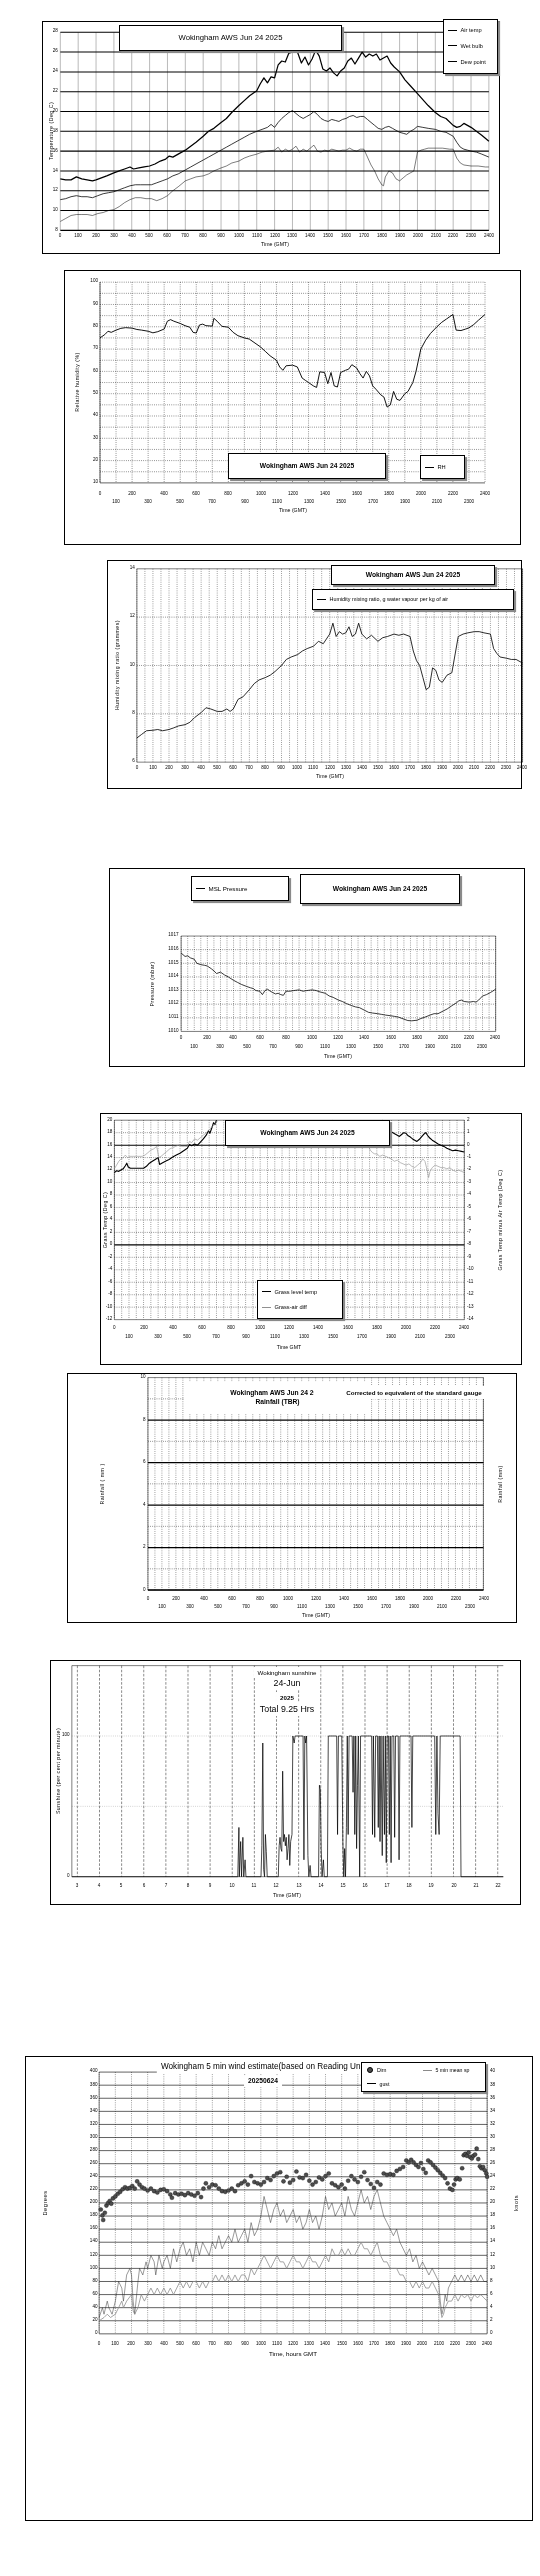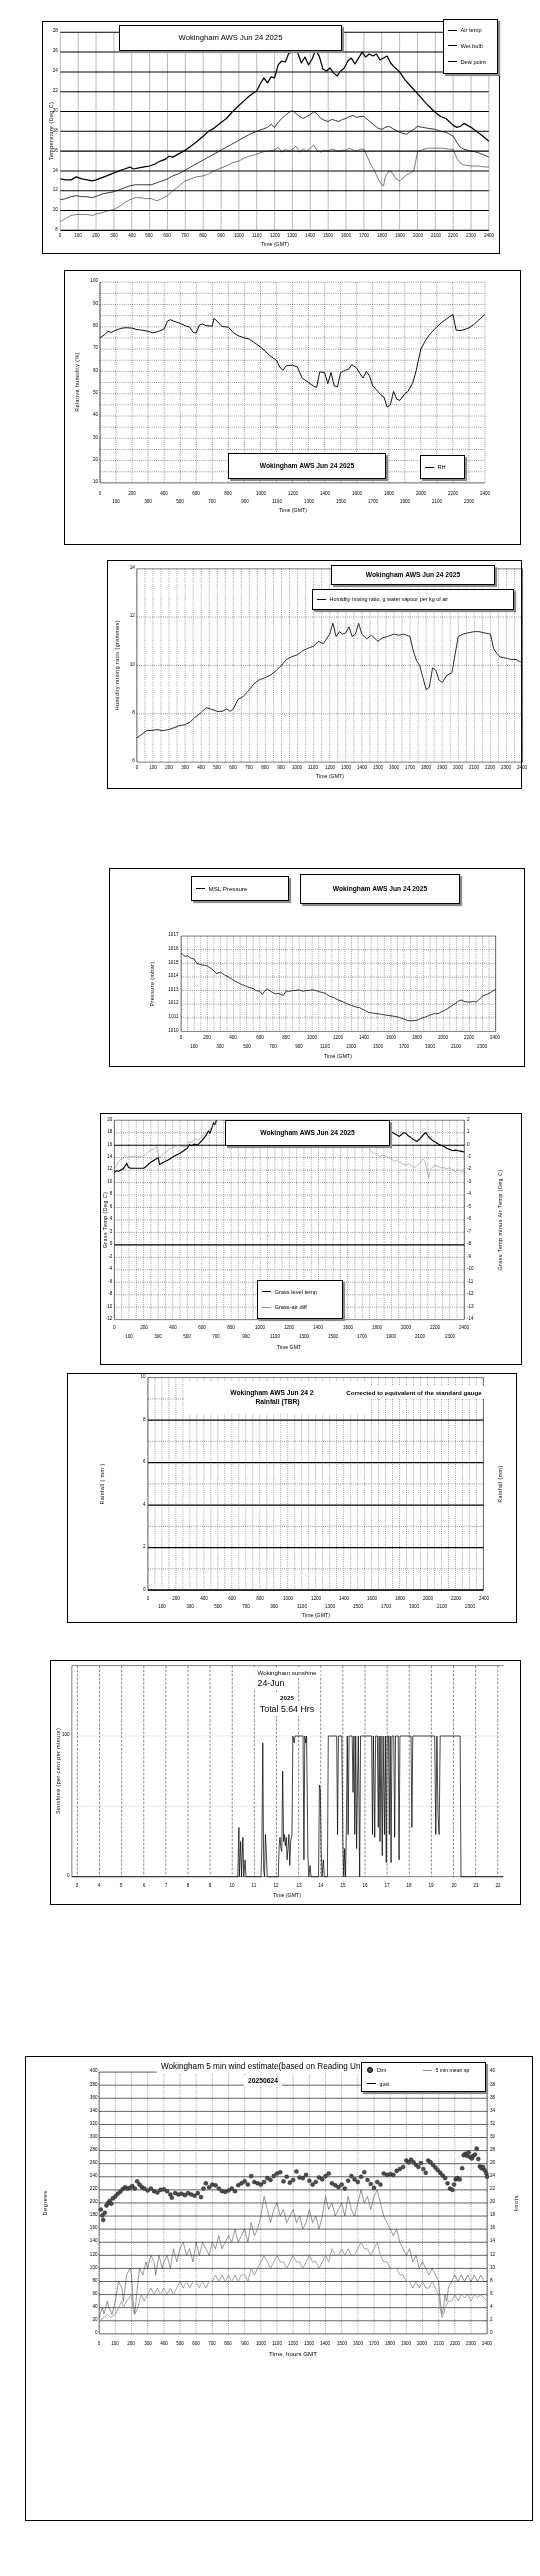--- a/index.html
+++ b/index.html
@@ -744,28 +744,28 @@
       <div class="tl xt" style="left: 358px; top: 223px;">18</div>
       <div class="tl xt" style="left: 380px; top: 223px;">19</div>
       <div class="tl xt" style="left: 403px; top: 223px;">20</div>
       <div class="tl xt" style="left: 425px; top: 223px;">21</div>
       <div class="tl xt" style="left: 447px; top: 223px;">22</div>
       <div class="tl xt" style="left: 236px; top: 232px; font-size: 5.2px;">Time (GMT)</div>
       <div class="rt" style="left: 4.1px; top: 110px; font-size: 5.2px;">Sunshine (per cent per minute)</div>
       <div class="lblblock centered" style="left: 236px; top: 6.2px;">
         <div class="lbl-line" style="font-size: 6.2px; font-weight: 400;">Wokingham sunshine</div>
       </div>
-      <div class="lblblock centered" style="left: 220px; top: 15.5px;">
+      <div class="lblblock centered" style="left: 236px; top: 15.5px;">
         <div class="lbl-line" style="font-size: 8.8px; font-weight: 400;">24-Jun</div>
       </div>
       <div class="lblblock centered" style="left: 236px; top: 31px;">
         <div class="lbl-line" style="font-size: 6.2px; font-weight: 700;">2025</div>
       </div>
       <div class="lblblock centered" style="left: 236px; top: 41px;">
-        <div class="lbl-line" style="font-size: 8.8px; font-weight: 400;">Total 5.64 Hrs</div>
+        <div class="lbl-line" style="font-size: 8.8px; font-weight: 400;">Total 9.25 Hrs</div>
       </div>
     </div>
   <div class="panel" style="left: 25px; top: 2056px; width: 506px; height: 463px;">
       <svg width="506" height="463" viewBox="0 0 982 898">
         <line x1="142" y1="29" x2="142" y2="537" stroke="#000000" stroke-width="0.9" stroke-dasharray="1.6 2.6"></line>
         <line x1="173.375" y1="29" x2="173.375" y2="537" stroke="#000000" stroke-width="0.9" stroke-dasharray="1.6 2.6"></line>
         <line x1="204.75" y1="29" x2="204.75" y2="537" stroke="#000000" stroke-width="0.9" stroke-dasharray="1.6 2.6"></line>
         <line x1="236.125" y1="29" x2="236.125" y2="537" stroke="#000000" stroke-width="0.9" stroke-dasharray="1.6 2.6"></line>
         <line x1="267.5" y1="29" x2="267.5" y2="537" stroke="#000000" stroke-width="0.9" stroke-dasharray="1.6 2.6"></line>
         <line x1="298.875" y1="29" x2="298.875" y2="537" stroke="#000000" stroke-width="0.9" stroke-dasharray="1.6 2.6"></line>

